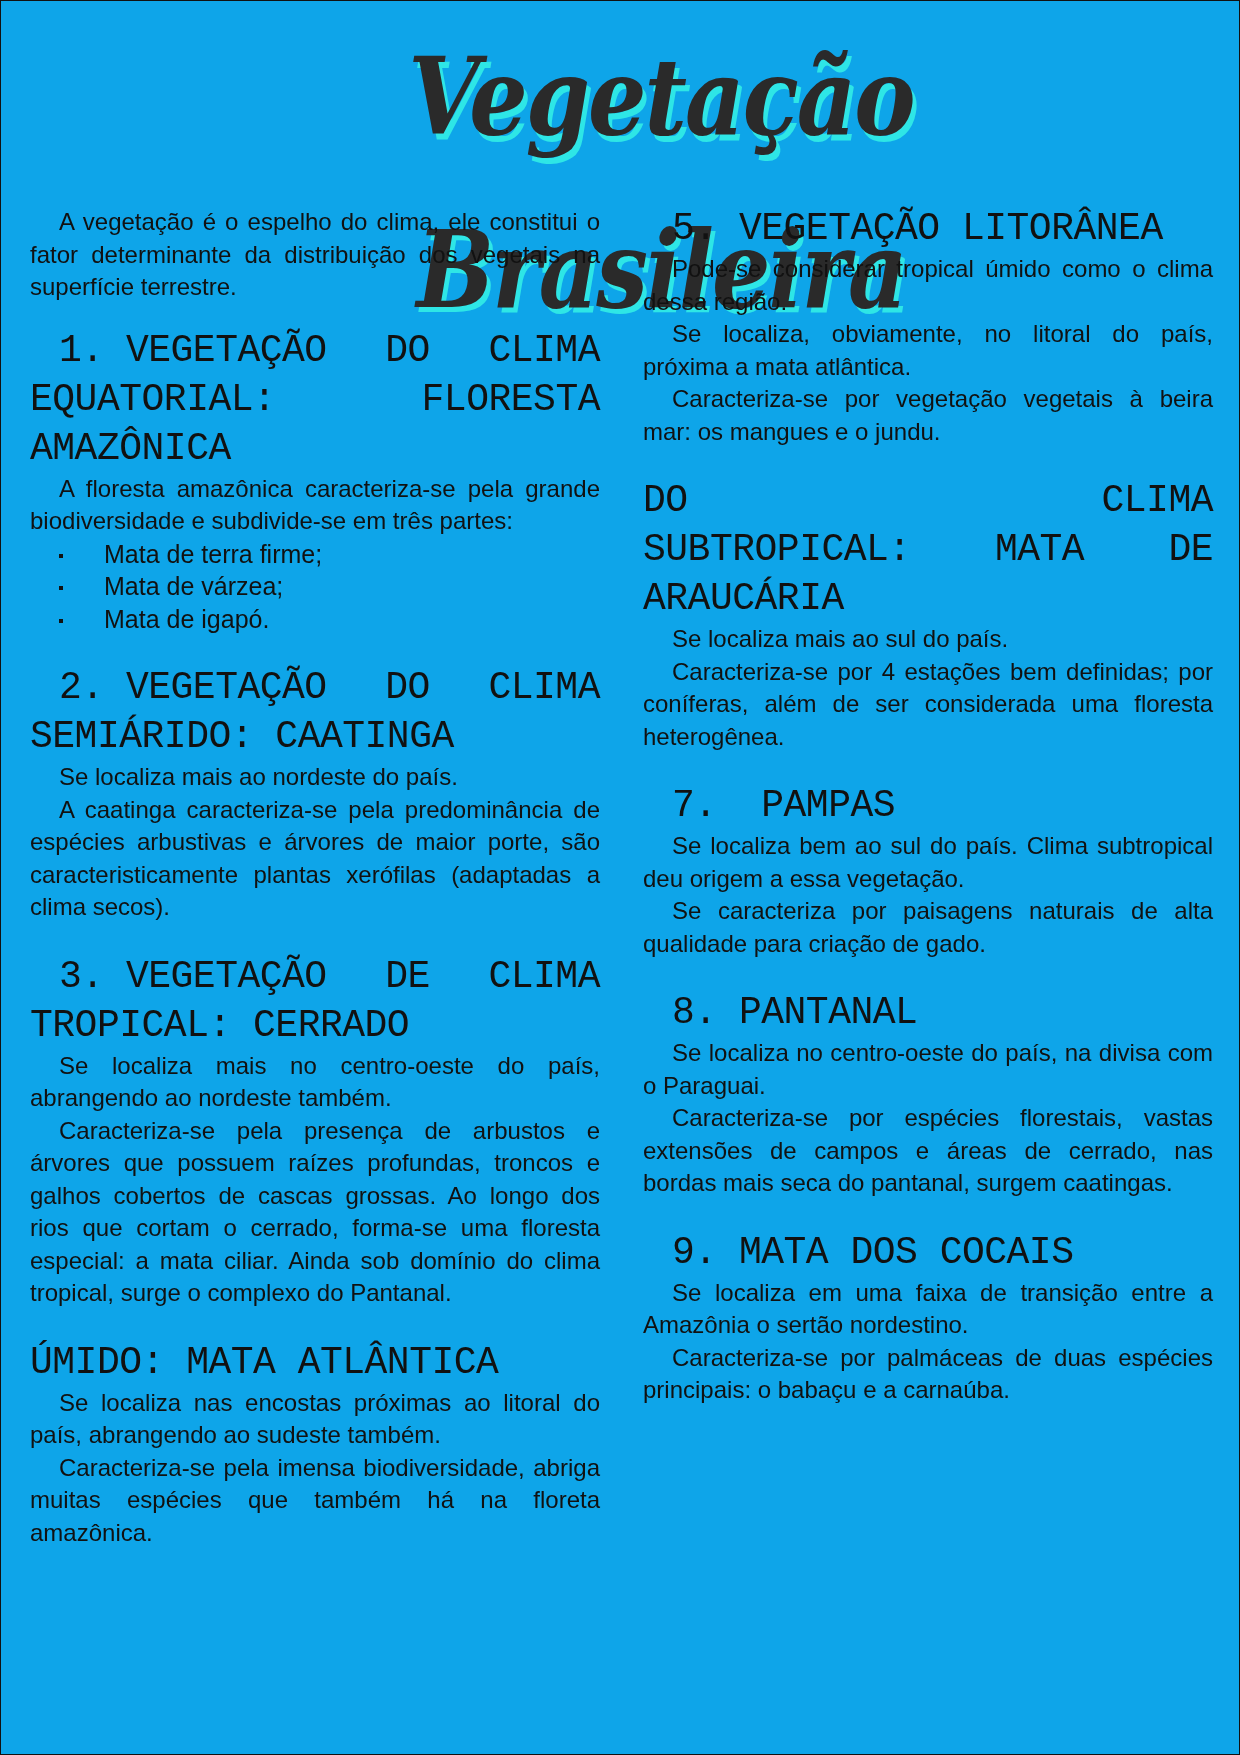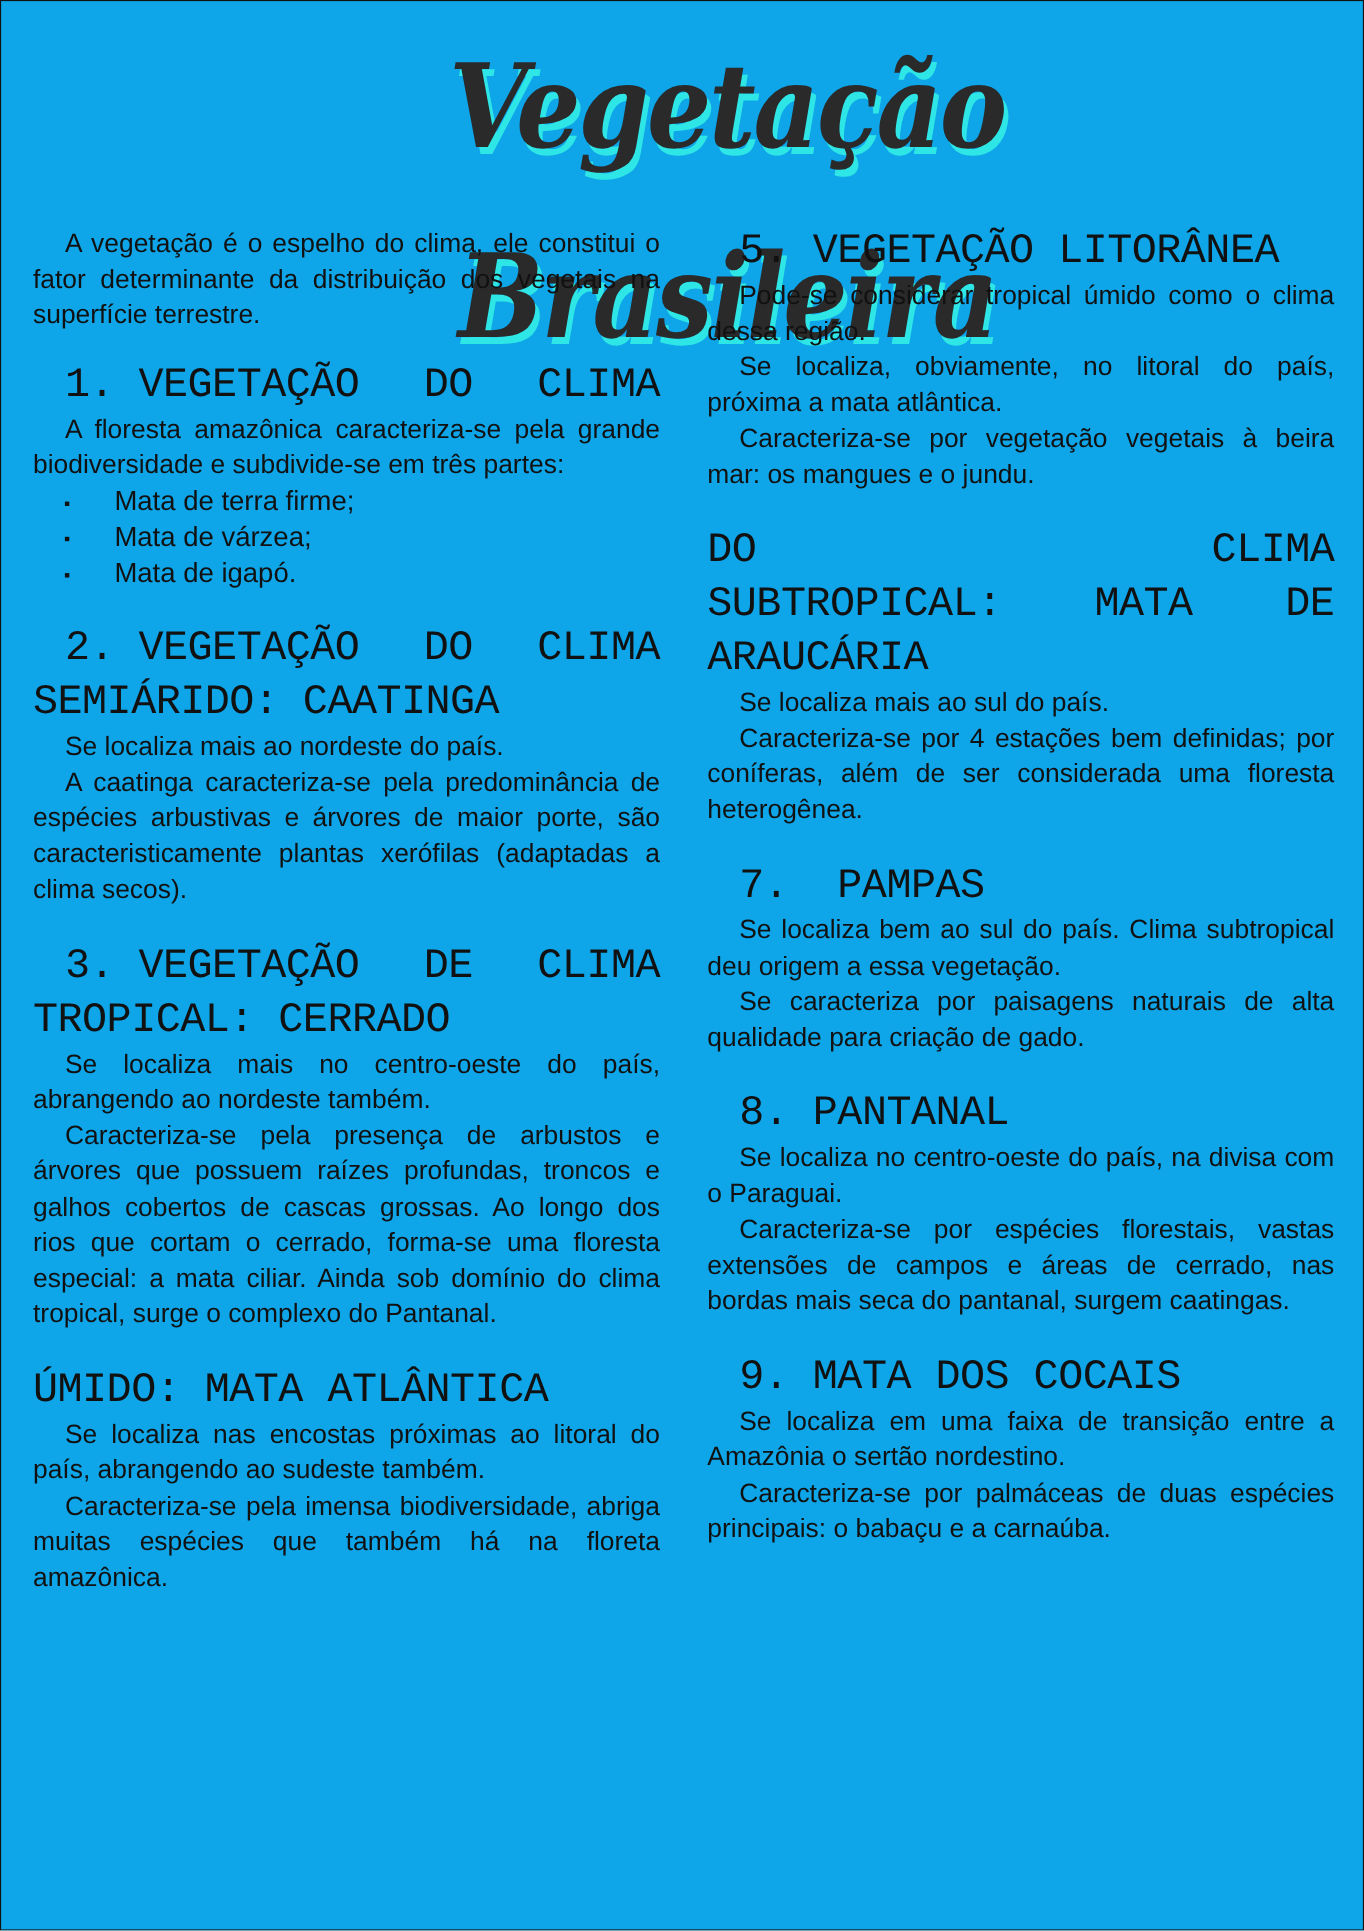--- a/index.html
+++ b/index.html
@@ -57,20 +57,21 @@
 
   <div class="col left">
     <p class="para">A vegetação é o espelho do clima, ele constitui o fator determinante da distribuição dos vegetais na superfície terrestre.</p>
 
     <div class="section" style="margin-top:22px">
       <div class="heading h-wide">
         <span><span class="num">1.</span> <span>VEGETAÇÃO</span></span>
         <span>DO</span>
         <span>CLIMA</span>
       </div>
+      <div class="heading">EQUATORIAL: FLORESTA AMAZÔNICA</div>
       <p class="para">A floresta amazônica caracteriza-se pela grande biodiversidade e subdivide-se em três partes:</p>
       <ul class="bullets">
         <li><span class="dot"></span><span>Mata de terra firme;</span></li>
         <li><span class="dot"></span><span>Mata de várzea;</span></li>
         <li><span class="dot"></span><span>Mata de igapó.</span></li>
       </ul>
     </div>
 
     <div class="section">
       <div class="heading h-wide">

